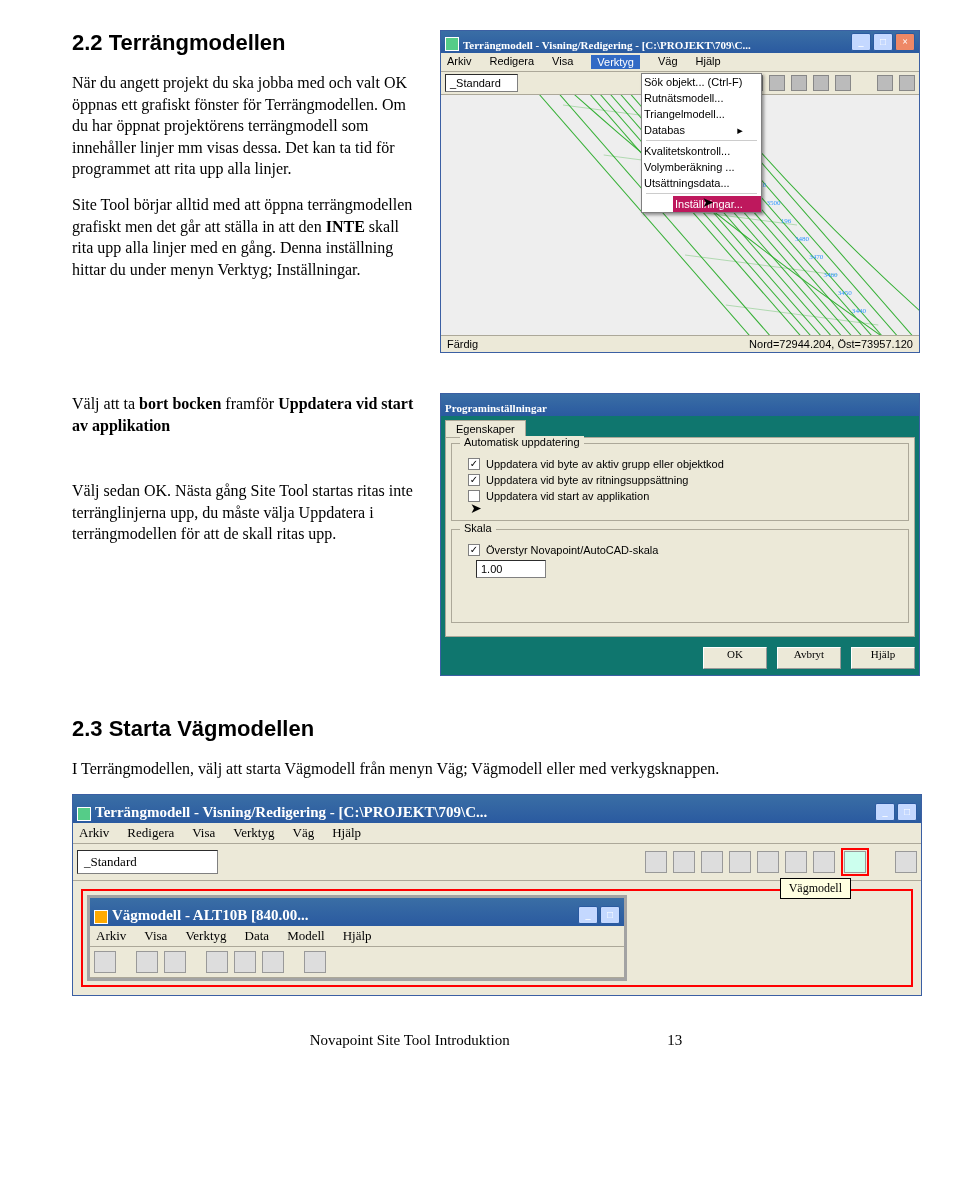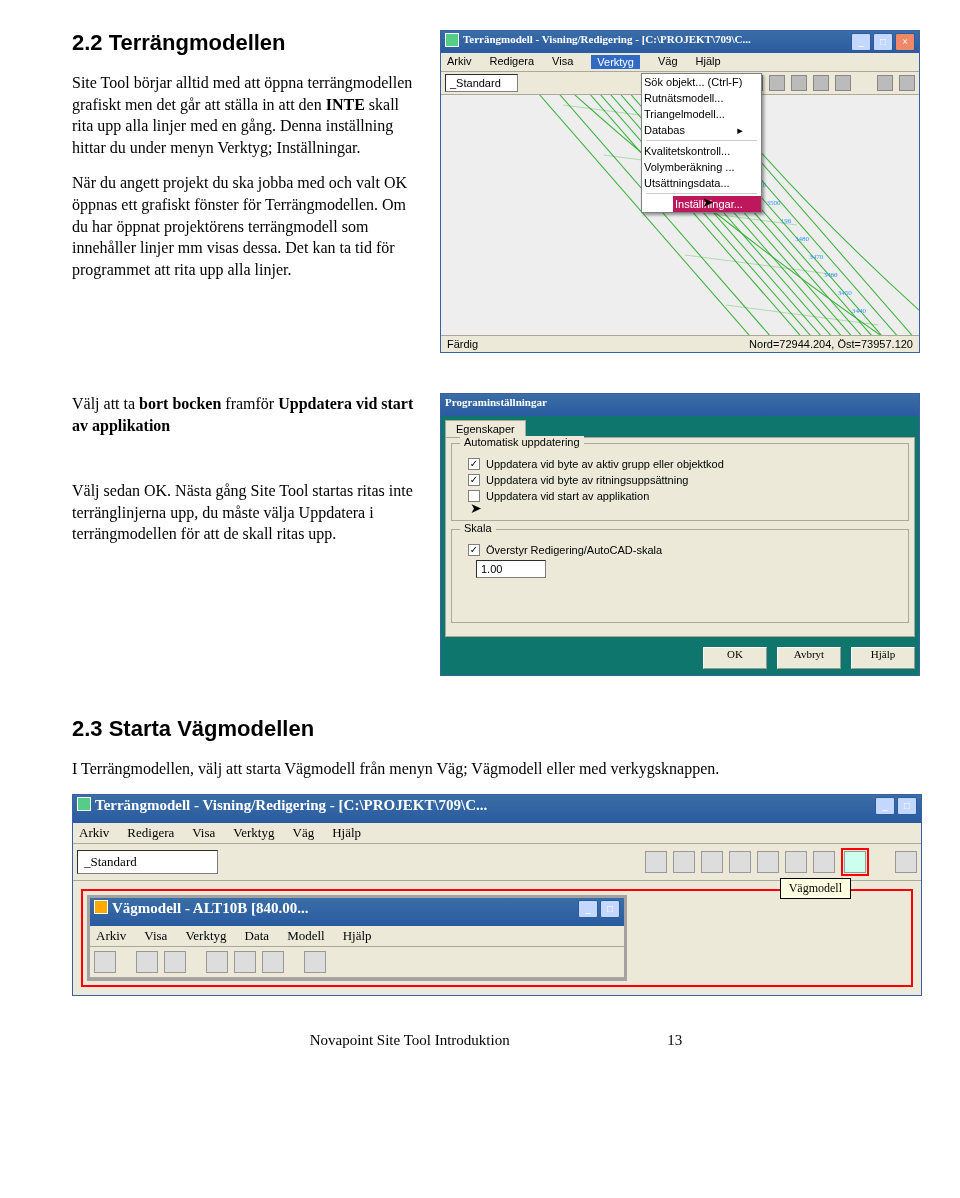--- a/index.html
+++ b/index.html
@@ -14,21 +14,21 @@
   }
   h2 { font-family: Arial, sans-serif; font-size: 22px; margin: 0 0 16px 0; }
   p { margin: 0 0 14px 0; line-height: 1.35; }
   .row { display: flex; gap: 18px; }
   .col-text { flex: 0 0 350px; }
   .spacer { height: 40px; }
   .footer { text-align: center; margin-top: 36px; font-size: 15px; }
 
   
   .shot1 { flex: 1; border: 1px solid #3b5fa3; background: #d4d0c8; font-family: Tahoma, Arial, sans-serif; font-size: 11px; }
-  .titlebar { background: linear-gradient(#3a6ea5,#2a5aa0); color: #fff; display: flex; align-items: flex-start; padding: 2px 4px; height: 22px; font: bold 11px Tahoma; }
+  .titlebar { background: linear-gradient(#3a6ea5,#2a5aa0); color: #fff; display: flex; align-items: flex-end; padding: 2px 4px; height: 22px; font: bold 11px Tahoma; }
   .tb-icon { width: 14px; height: 14px; background: #5c8; margin-right: 4px; border: 1px solid #fff; }
   .tb-title { flex: 1; white-space: nowrap; overflow: hidden; }
   .winbtns { display: flex; gap: 2px; }
   .winbtn { width: 20px; height: 18px; background: #c4d8ff; border: 1px solid #2a5aa0; border-radius: 2px; text-align: center; line-height: 16px; font-weight: bold; font-size: 10px; }
   .winbtn.close { background: #e86; color: #fff; }
   .menubar { background: #ece9d8; display: flex; padding: 2px 6px; gap: 18px; font-size: 11px; border-bottom: 1px solid #aca899; }
   .menubar span.active { background: #316ac5; color: #fff; padding: 1px 6px; }
   .shot1 .dropdown { position: absolute; top: 42px; left: 200px; background: #fff; border: 1px solid #808080; box-shadow: 2px 2px 3px rgba(0,0,0,.4); font-size: 11px; z-index: 10; }
   .dropdown .ditem { padding: 2px 18px 2px 2px; white-space: nowrap; }
   .dropdown .dsep { border-top: 1px solid #ccc; margin: 2px 4px; }
@@ -69,24 +69,24 @@
   .cursor { position: absolute; width: 14px; height: 20px; }
   .cursor::before { content: "➤"; color: #000; font-size: 14px; }
 
 </style>
 </head>
 <body>
 
 <div class="row">
   <div class="col-text">
     <h2>2.2 Terrängmodellen</h2>
+    <p>När du angett projekt du ska jobba med och valt OK öppnas ett grafiskt fönster för Terrängmodellen. Om du har öppnat projektörens terrängmodell som innehåller linjer mm visas dessa. Det kan ta tid för programmet att rita upp alla linjer.</p>
     <p>
       <span>Site Tool börjar alltid med att öppna terrängmodellen grafiskt men det går att ställa in att den </span><b>INTE</b><span> skall rita upp alla linjer med en gång. Denna inställning hittar du under menyn Verktyg; Inställningar.</span>
     </p>
-    <p>När du angett projekt du ska jobba med och valt OK öppnas ett grafiskt fönster för Terrängmodellen. Om du har öppnat projektörens terrängmodell som innehåller linjer mm visas dessa. Det kan ta tid för programmet att rita upp alla linjer.</p>
   </div>
 
   <div class="shot1" style="position:relative;">
     <div class="titlebar">
       <span class="tb-icon"></span>
       <span class="tb-title">Terrängmodell - Visning/Redigering - [C:\PROJEKT\709\C...</span>
       <span class="winbtns">
         <span class="winbtn">_</span>
         <span class="winbtn">□</span>
         <span class="winbtn close">×</span>
@@ -209,21 +209,21 @@
         <div class="cb-row" style="position:relative;">
           <span class="cb"></span>
           <span>Uppdatera vid start av applikation</span>
           <span class="cursor" style="left:2px; top:10px;"></span>
         </div>
       </div>
       <div class="groupbox">
         <span class="grouplabel">Skala</span>
         <div class="cb-row">
           <span class="cb">✓</span>
-          <span>Överstyr Redigering/AutoCAD-skala</span>
+          <span>Överstyr Novapoint/AutoCAD-skala</span>
         </div>
         <div class="txtbox">1.00</div>
         <div style="height:30px;"></div>
       </div>
     </div>
     <div class="btnrow">
       <span class="wbtn">OK</span>
       <span class="wbtn">Avbryt</span>
       <span class="wbtn">Hjälp</span>
     </div>

